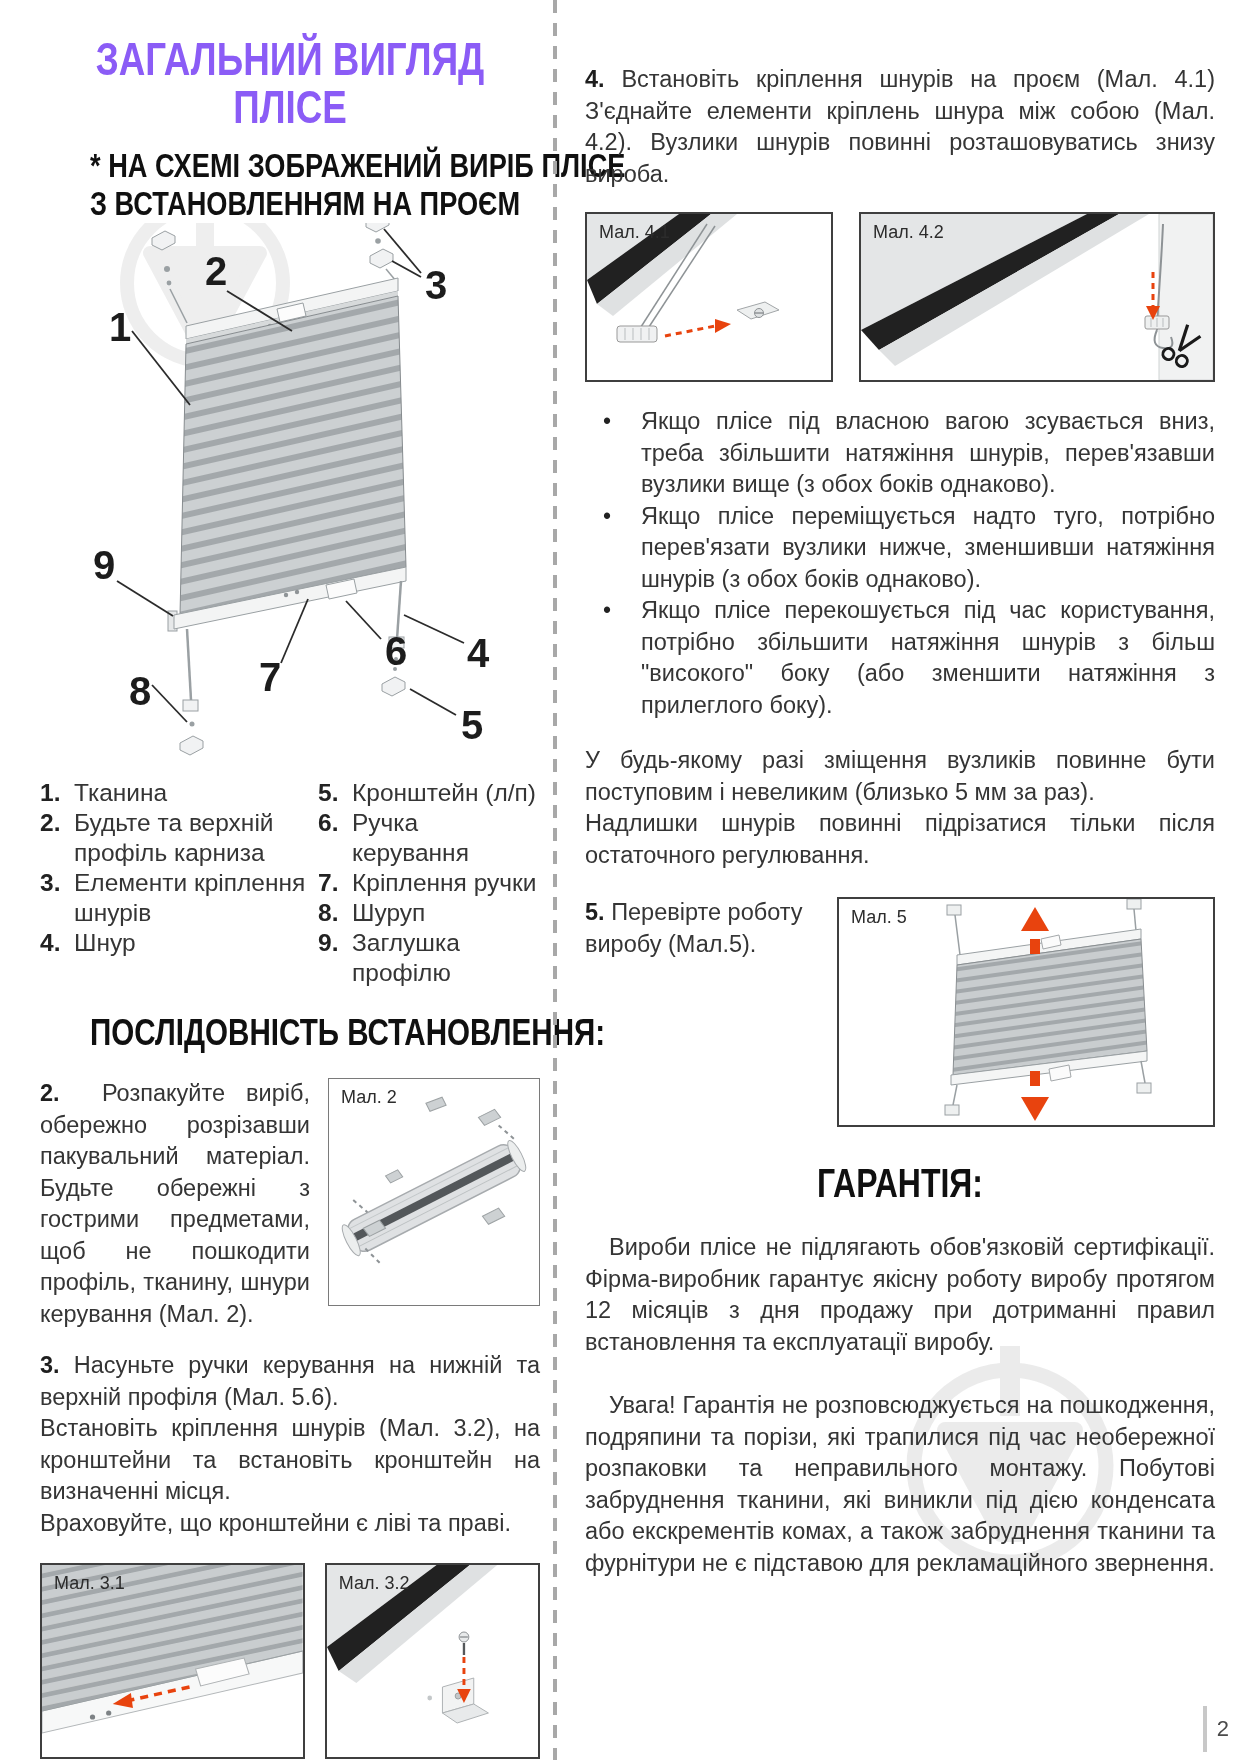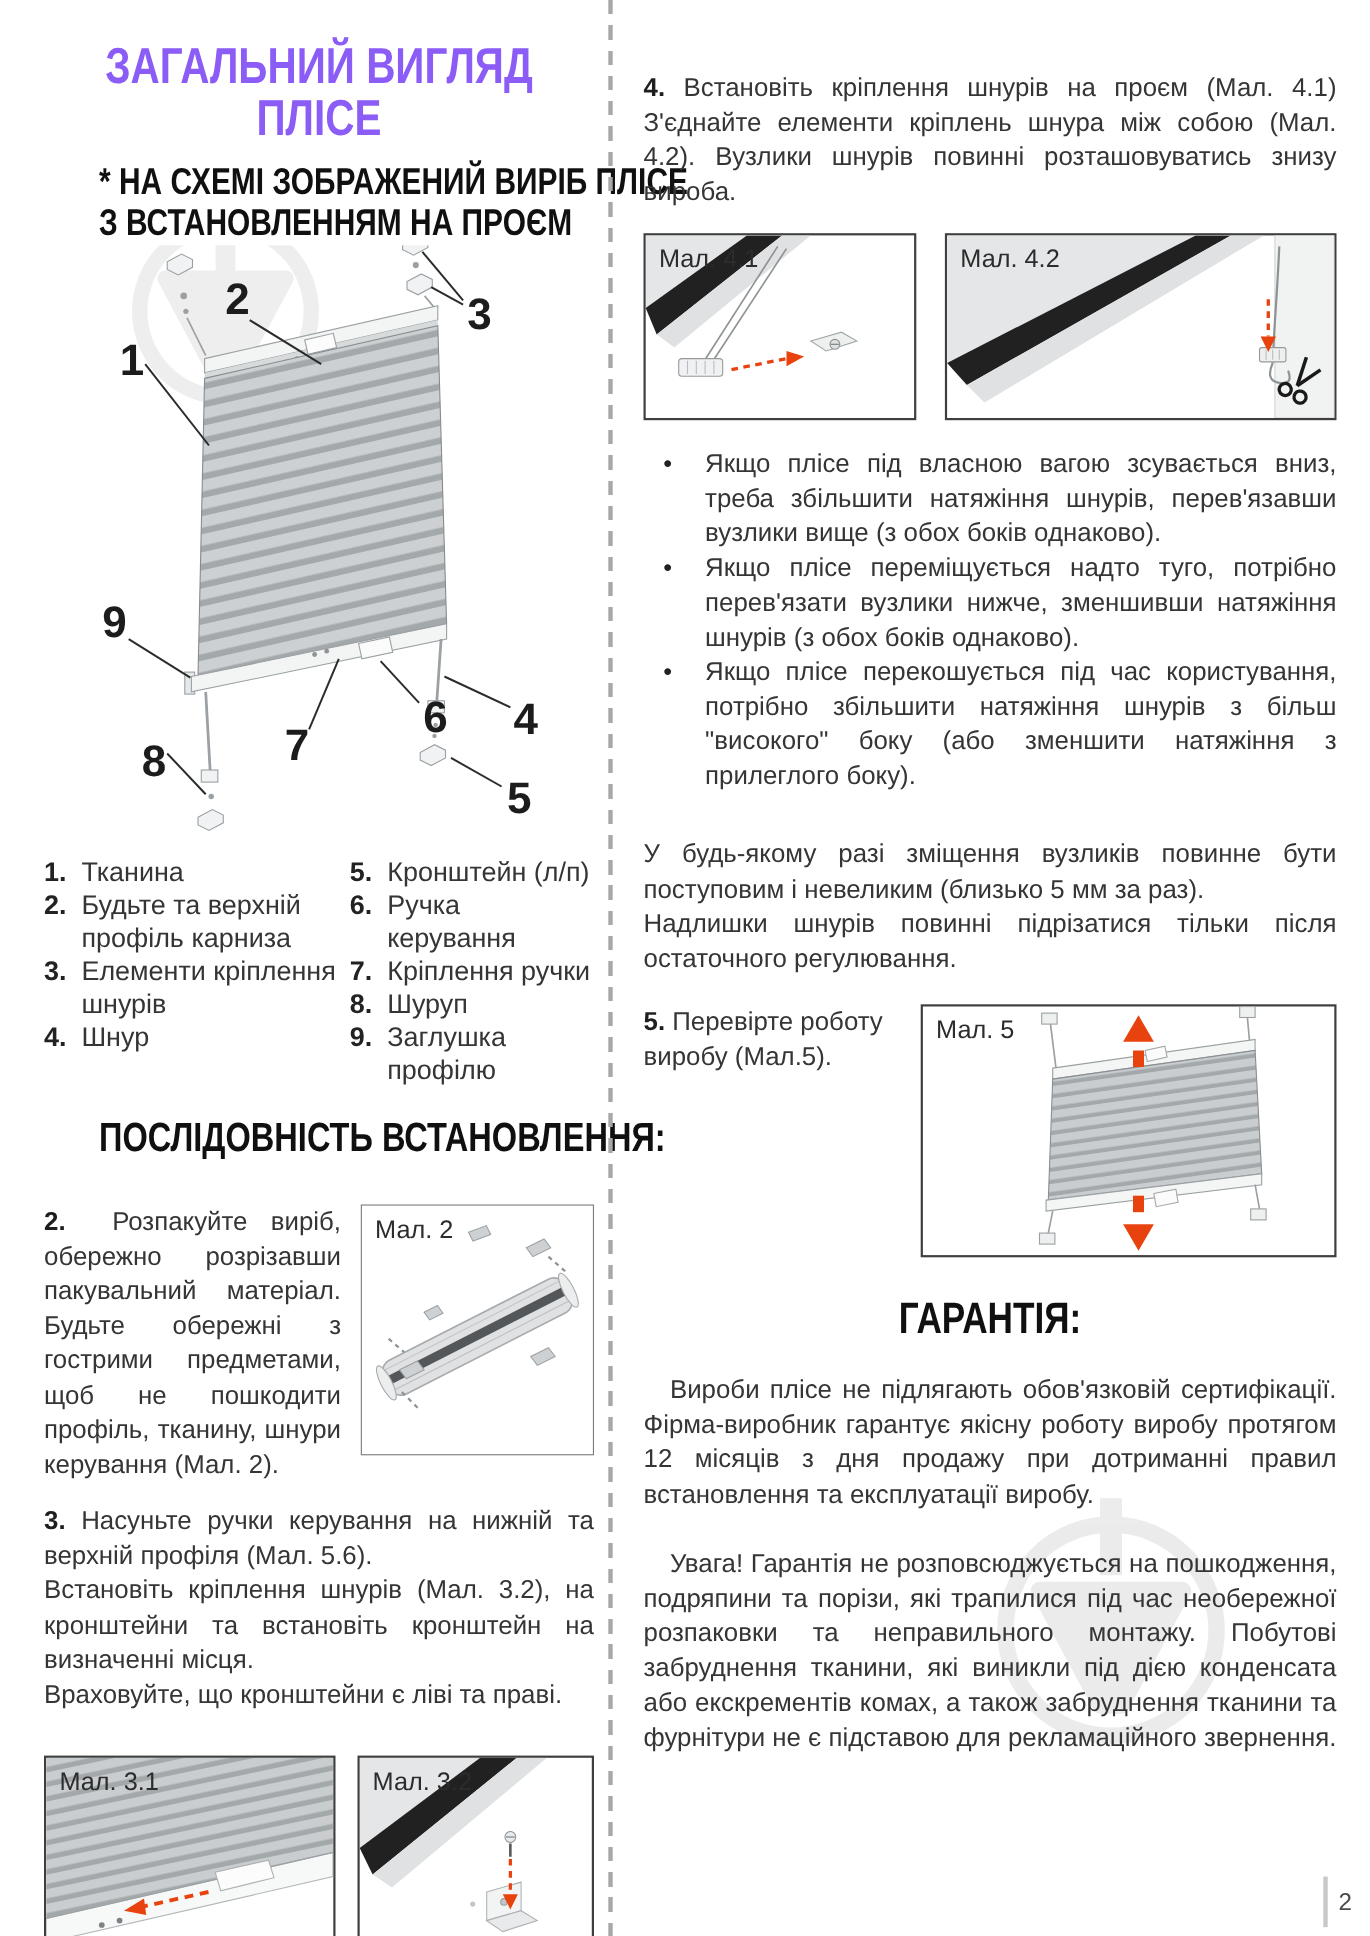--- a/index.html
+++ b/index.html
@@ -25,34 +25,34 @@
   .legend{display:flex;margin-top:6px;}
   .legend ul{list-style:none;margin:0;padding:0;font-size:24.5px;line-height:30px;}
   .legend ul.c1{width:278px;}
   .legend ul.c2{width:222px;}
   .legend li{position:relative;padding-left:34px;}
   .legend .n{position:absolute;left:0;font-weight:700;color:#222;}
   
   .row{display:flex;align-items:flex-start;}
   .fig{position:relative;border:2px solid #3f3f3f;background:#fff;box-sizing:border-box;}
   .fig.thin{border:1.5px solid #7a7a7a;}
-  .figlabel{position:absolute;top:8px;left:12px;font-size:23px;color:#2c2c2c;z-index:2;}
+  .figlabel{position:absolute;top:8px;left:12px;font-size:18px;color:#2c2c2c;z-index:2;}
   .fig svg{position:absolute;inset:0;width:100%;height:100%;}
   
   .bullets{list-style:none;margin:24px 0 0 0;padding:0 0 0 14px;}
   .bullets li{position:relative;padding-left:42px;font-size:23.5px;line-height:31.5px;text-align:justify;}
   .bullets .bm{position:absolute;left:4px;top:0;font-size:23px;color:#222;}
   
   .wmwrap{position:relative;}
   .wmwrap .wm{position:absolute;left:300px;top:-52px;width:250px;height:250px;z-index:0;}
   .wmwrap p{position:relative;z-index:1;}
   
   .footer{position:absolute;right:16px;bottom:8px;display:flex;align-items:center;gap:10px;}
   .footer .bar{width:4px;height:46px;background:#c8c8c8;}
-  .footer .num{font-size:22px;color:#4a4a4a;}.mt20{margin-top:20px;}.mt24{margin-top:40px;}.mt26{margin-top:26px;}
+  .footer .num{font-size:22px;color:#4a4a4a;}.mt20{margin-top:20px;}.mt24{margin-top:24px;}.mt26{margin-top:26px;}
 </style>
 </head>
 <body>
 
 <div id="page">
 
   <div class="lcol">
 
     <div class="h1">
       <span class="cond">ЗАГАЛЬНИЙ ВИГЛЯД</span>

